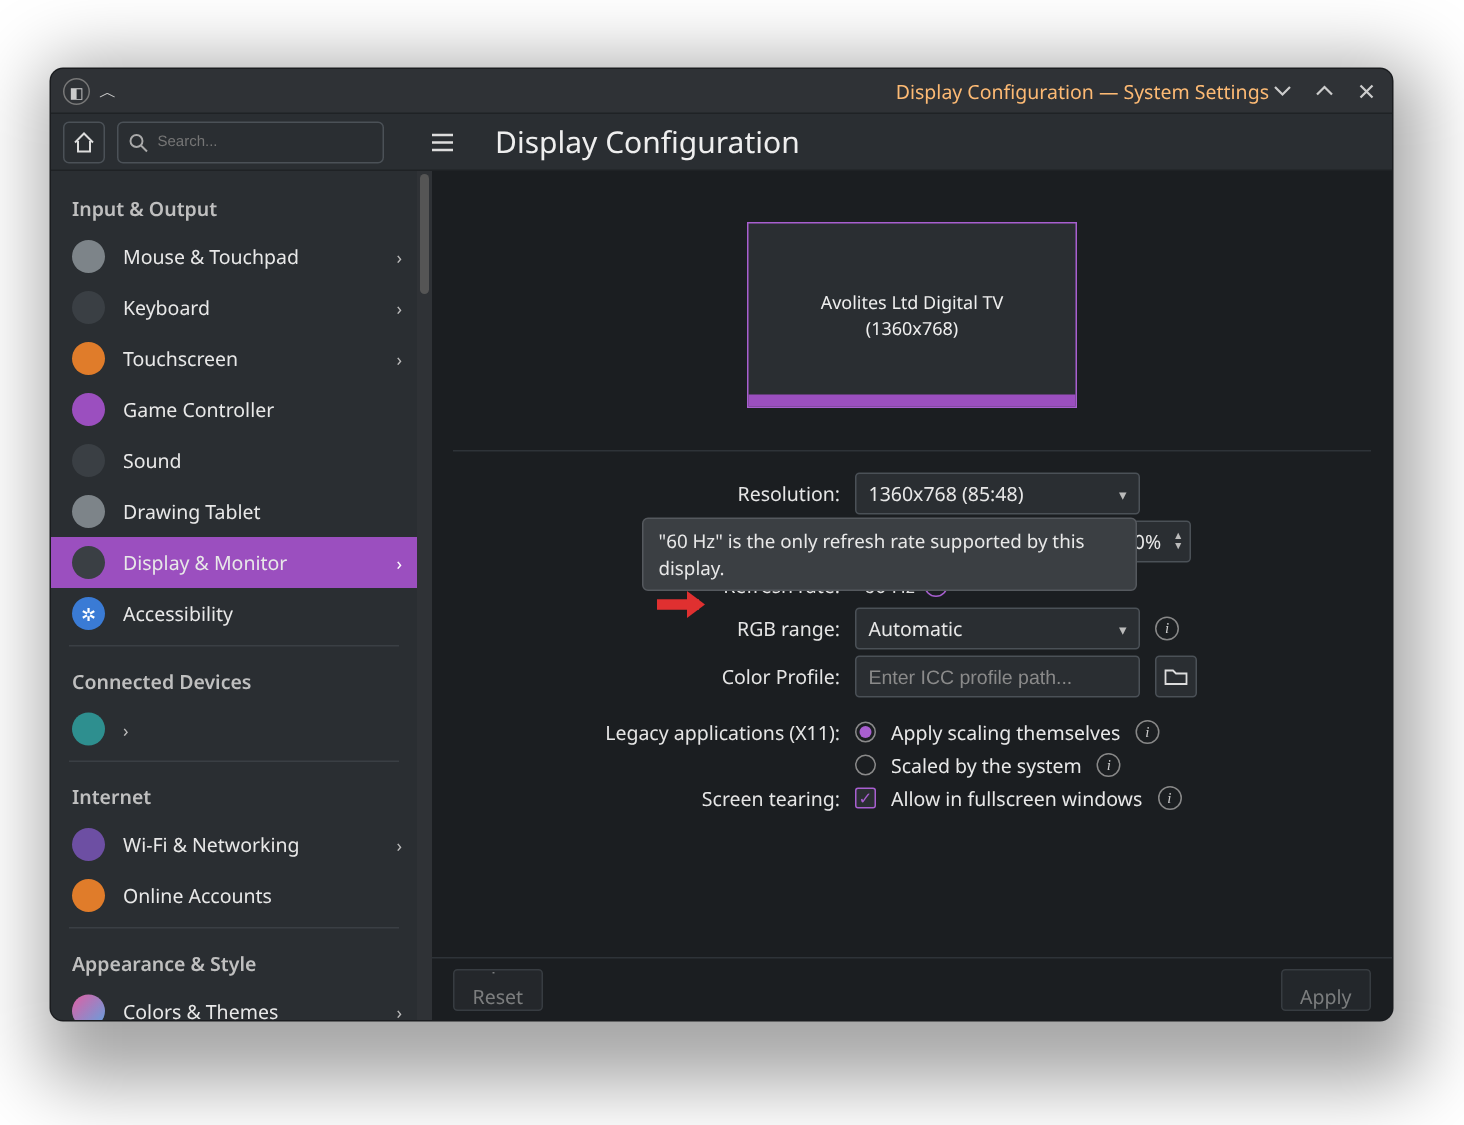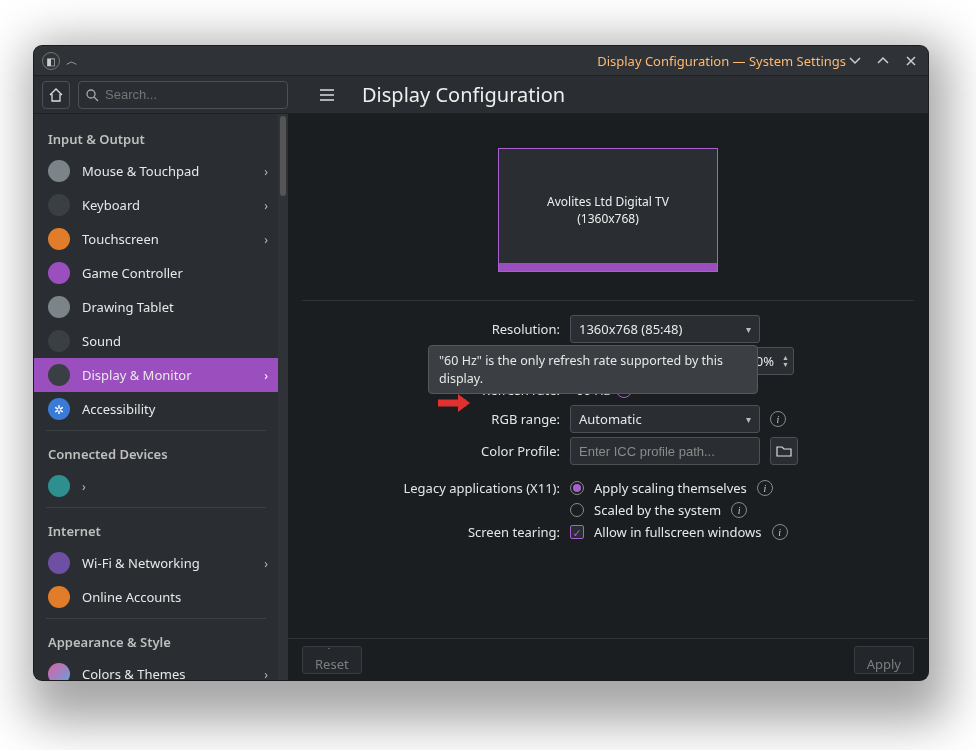--- a/index.html
+++ b/index.html
@@ -9,21 +9,21 @@
   .titlebar { height: 30px; background: #2f3236; display:flex; align-items:center; padding: 0 8px; border-bottom:1px solid #1f2225;}
   .tb-left { display:flex; align-items:center; gap:6px; }
   .tb-icon { width:18px; height:18px; border-radius:9px; border:1px solid #777; display:flex; align-items:center; justify-content:center; font-size:10px; color:#ccc;}
   .tb-pin { font-size:12px; color:#ccc; }
   .tb-title { flex:1; text-align:right; color:#fdba74; font-size:13px;}
   .tb-right { display:flex; gap:10px; color:#ccc; }
   .tb-btn { width:18px; height:18px; display:flex; align-items:center; justify-content:center; }
   .tools { height: 38px; background: #2a2e32; display:flex; align-items:center; padding: 0 8px; gap:8px; border-bottom:1px solid #1f2225;}
   .home-btn { width:28px; height:28px; border:1px solid #4b5157; border-radius:4px; display:flex; align-items:center; justify-content:center; color:#ddd;}
   .search { flex:0 0 178px; height:28px; border:1px solid #4b5157; border-radius:4px; background:#2a2e32; display:flex; align-items:center; padding:0 6px; gap:6px; color:#aaa;}
-  .search input { flex:1; background:transparent; border:none; color:#fde047; font-size:13px; outline:none;}
+  .search input { flex:1; background:transparent; border:none; color:#fde047; font-size:10px; outline:none;}
   .hamburger { width:26px; height:26px; display:flex; align-items:center; justify-content:center; margin-left:6px; color:#ddd;}
   .page-title { font-size:20px; color:#eee; margin-left:14px; font-weight:400;}
   .body { flex:1; display:flex; overflow:hidden;}
   .leftcol { width:254px; display:flex;}
   .sidebar { width:244px; background:#2a2e32; overflow-y:auto; padding: 6px 0 6px 0;}
   .scrollgutter { width:10px; background:#2f3236; position:relative;}
   .scrollthumb { position:absolute; left:2px; top:2px; width:6px; height:80px; background:#555; border-radius:3px;}
   .section-h { padding: 10px 14px 6px 14px; color:#bfbfbf; font-weight:600; font-size:13px;}
   .nav-item { height:34px; display:flex; align-items:center; padding: 0 10px 0 14px; color:#e8e8e8; cursor:default;}
   .nav-item .nicon { width:22px; height:22px; border-radius:11px; display:flex; align-items:center; justify-content:center; margin-right:12px; font-size:12px;}
@@ -143,26 +143,26 @@
           <div class="nav-item">
             <span class="nicon ic-orange"></span>
             <span class="nl">Touchscreen</span>
             <span class="chev">›</span>
           </div>
           <div class="nav-item">
             <span class="nicon ic-purple"></span>
             <span class="nl">Game Controller</span>
           </div>
           <div class="nav-item">
+            <span class="nicon ic-dark"></span>
+            <span class="nl">Sound</span>
+          </div>
+          <div class="nav-item">
             <span class="nicon ic-slate"></span>
             <span class="nl">Drawing Tablet</span>
-          </div>
-          <div class="nav-item">
-            <span class="nicon ic-dark"></span>
-            <span class="nl">Sound</span>
           </div>
           <div class="nav-item active">
             <span class="nicon ic-dark"></span>
             <span class="nl">Display &amp; Monitor</span>
             <span class="chev">›</span>
           </div>
           <div class="nav-item">
             <span class="nicon ic-blue">✲</span>
             <span class="nl">Accessibility</span>
           </div>

